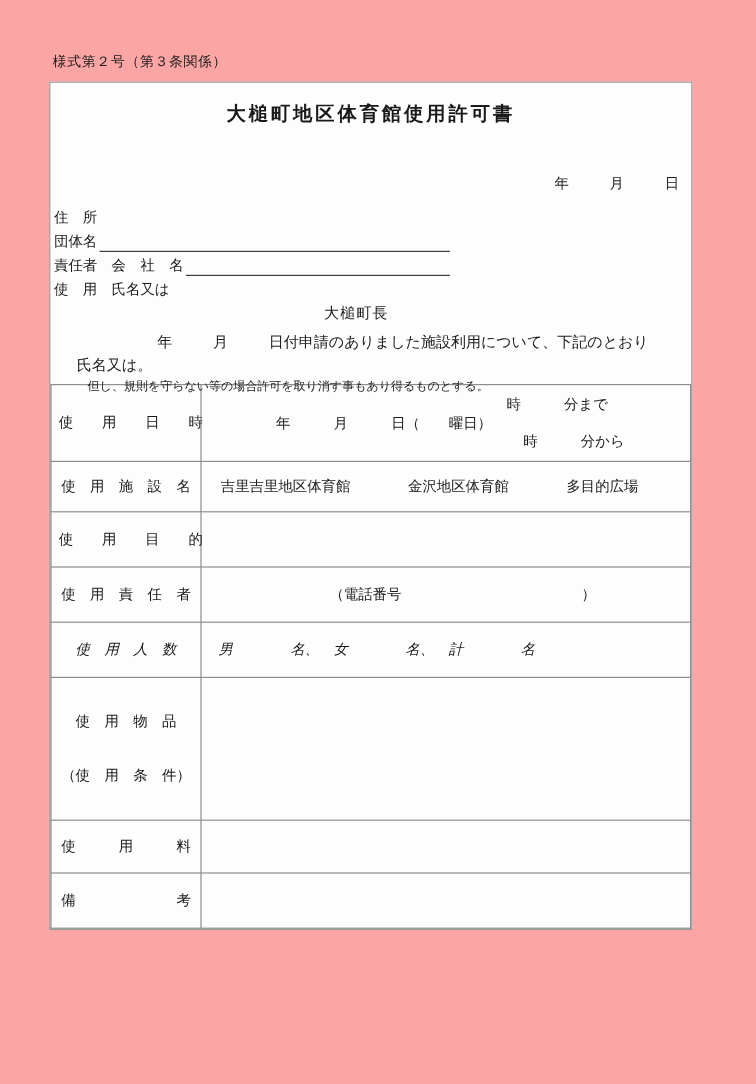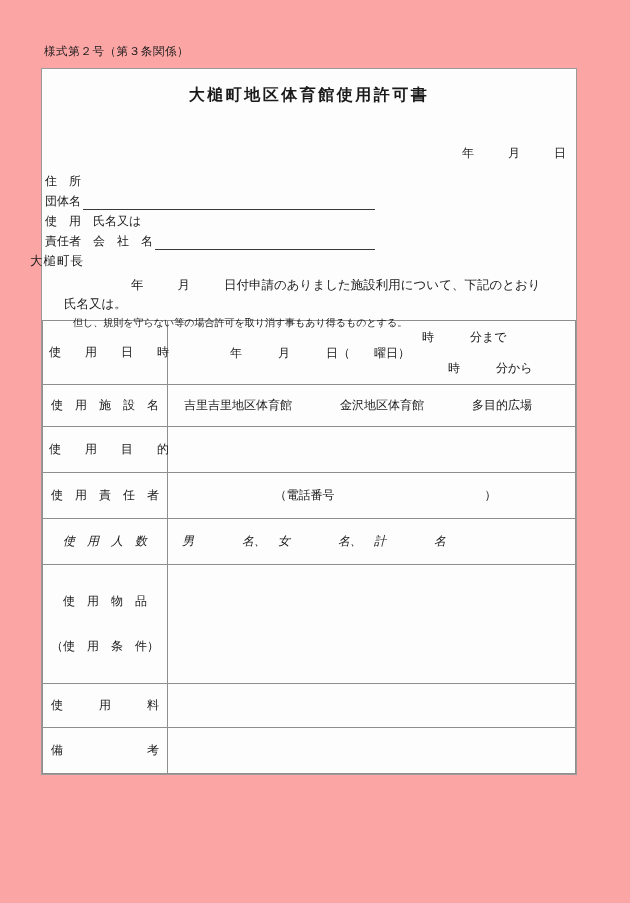--- a/index.html
+++ b/index.html
@@ -95,20 +95,21 @@
     flex: 1 1 auto;
     height: 17px;
     margin-left: 2px;
   }
 
   .mayor {
     position: absolute;
     left: 0;
     right: 0;
     top: 168px;
+    text-align: center;
     font-size: 12.5px;
     letter-spacing: 1px;
     transform: translateX(-12px);
   }
 
   .body-p1 {
     position: absolute;
     left: 3px;
     right: 8px;
     top: 190px;
@@ -181,21 +182,21 @@
   }
   .dt-date {
     position: absolute;
     left: 52px;
     top: 50%;
     transform: translateY(-50%);
     white-space: pre;
   }
   .dt-from {
     position: absolute;
-    left: 270px;
+    left: 258px;
     top: 7px;
     white-space: pre;
   }
   .dt-to {
     position: absolute;
     left: 244px;
     bottom: 7px;
     white-space: pre;
   }
 
@@ -239,26 +240,26 @@
       <div class="applicant">
         <div class="ap-row">
           <span class="ap-label">住　所</span>
           <span class="ap-norule"></span>
         </div>
         <div class="ap-row">
           <span class="ap-label">団体名</span>
           <span class="ap-rule"></span>
         </div>
         <div class="ap-row">
+          <span class="ap-label">責任者　会　社　名</span>
+          <span class="ap-rule"></span>
+        </div>
+        <div class="ap-row">
           <span class="ap-label">使　用　氏名又は</span>
           <span class="ap-norule"></span>
-        </div>
-        <div class="ap-row">
-          <span class="ap-label">責任者　会　社　名</span>
-          <span class="ap-rule"></span>
         </div>
       </div>
 
       <div class="mayor">大槌町長</div>
 
       <div class="body-p1">
         <span class="ind"></span><span>年</span><span class="sp2"></span><span>月</span><span class="sp2"></span><span>日付申請のありました施設利用について、下記のとおり</span>
       </div>
       <div class="body-p2">氏名又は。</div>
       <div class="body-p3">但し、規則を守らない等の場合許可を取り消す事もあり得るものとする。</div>

